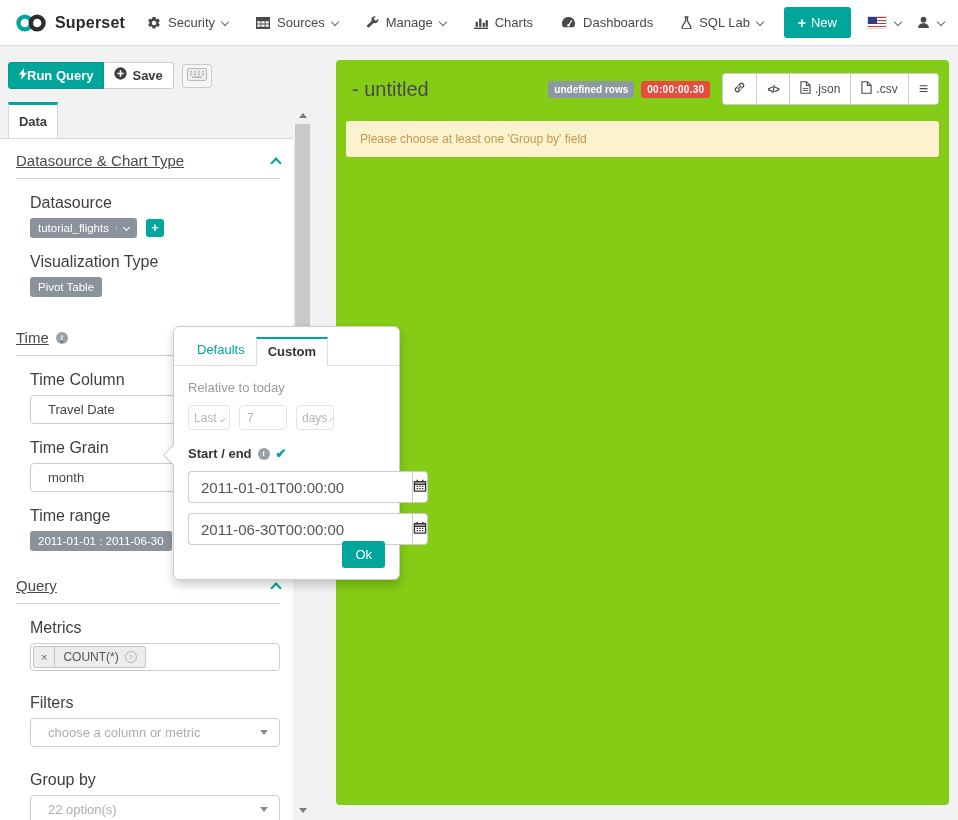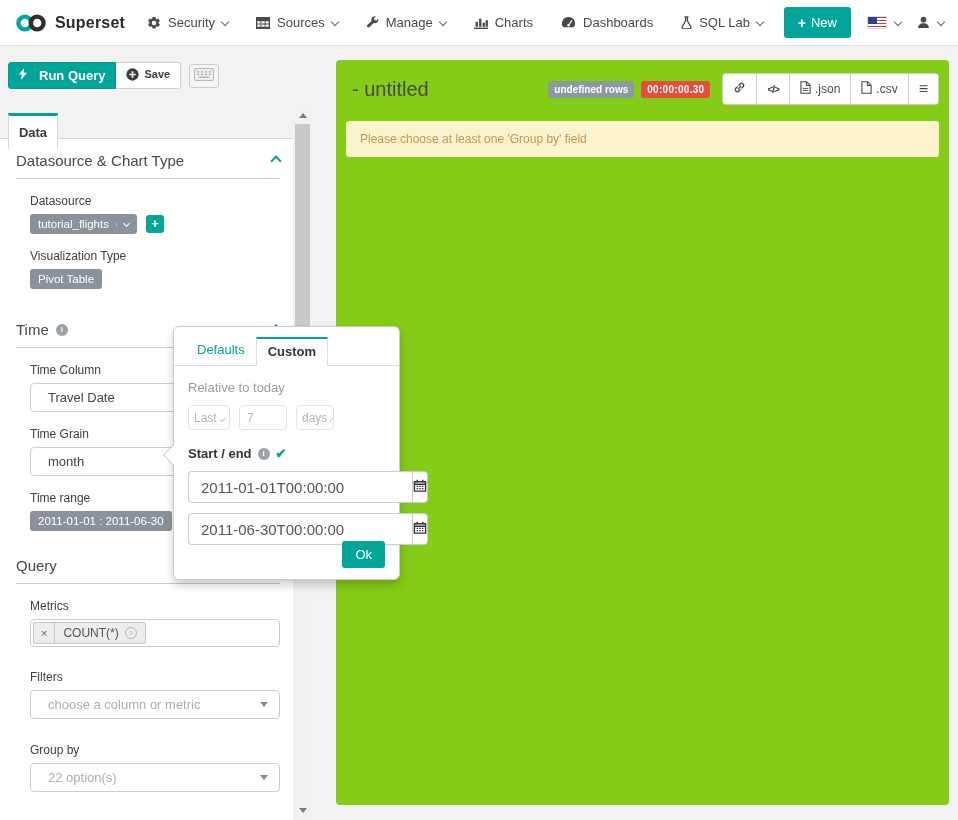--- a/index.html
+++ b/index.html
@@ -22,40 +22,40 @@
              font-size:13px; display:flex; align-items:center; gap:5px; cursor:pointer; }
   .btn-new .plus { font-weight:bold; font-size:14px; line-height:10px; }
   .flag-wrap, .user-wrap { display:flex; align-items:center; gap:8px; cursor:pointer; }
   .flag { position:relative; width:20px; height:13px;
           background:repeating-linear-gradient(180deg,#c43c35 0 1.4px,#fff 1.4px 2.9px); border:0.5px solid #ddd; }
   .flag .canton { position:absolute; top:0; left:0; width:9px; height:7px; background:#2c3e8f; }
 
   
   .toolbar { position:absolute; top:62px; left:8px; display:flex; align-items:center; z-index:3; }
   .btn-run { background:#00a699; border:1px solid #009a8e; color:#fff; font-weight:bold; font-size:13px;
-             padding:5px 10px; border-radius:3px 0 0 3px; display:flex; align-items:center; gap:12px; cursor:pointer; height:27px; }
+             padding:5px 10px; border-radius:3px 0 0 3px; display:flex; align-items:center; gap:0; cursor:pointer; height:27px; }
   .btn-save { background:#fff; border:1px solid #cfcfcf; border-left:none; color:#3c3c3c; font-weight:bold;
-              font-size:11px; padding:5px 10px; border-radius:0 3px 3px 0; display:flex; align-items:flex-start; gap:5px; cursor:pointer; height:27px; }
+              font-size:13px; padding:5px 10px; border-radius:0 3px 3px 0; display:flex; align-items:flex-end; gap:5px; cursor:pointer; height:27px; }
   .btn-kbd { margin-left:8px; background:#f5f5f5; border:1px solid #ccc; border-radius:3px; padding:3px 4px;
              display:flex; align-items:center; cursor:pointer; }
 
   
-  .data-tab { position:absolute; top:113px; left:8px; width:50px; height:36px; background:#fff;
+  .data-tab { position:absolute; top:102px; left:8px; width:50px; height:36px; background:#fff;
               border:1px solid #d8d8d8; border-bottom:none; border-top:3px solid #00a699; z-index:3;
               display:flex; align-items:center; justify-content:center; font-size:13px; font-weight:bold; color:#3b3b3b; cursor:pointer; }
   .tab-line { position:absolute; top:138px; left:0; width:293px; height:1px; background:#d8d8d8; z-index:1; }
   .left-panel { position:absolute; top:139px; left:0; width:293px; height:681px; background:#fff;
                 padding:0 13px 0 16px; z-index:2; }
-  .sec-head { display:flex; justify-content:space-between; align-items:flex-start; font-size:15px; color:#494949; cursor:pointer; }
+  .sec-head { display:flex; justify-content:space-between; align-items:center; font-size:15px; color:#494949; cursor:pointer;text-decoration:underline; }
   .sec-head .left { display:flex; align-items:center; gap:7px; }
   .tchev { display:inline-block; width:8px; height:8px; border-right:2px solid #00a699; border-bottom:2px solid #00a699; }
   .tchev.up { transform:rotate(-135deg); margin-top:5px; }
   hr.sep { border:none; border-top:1px solid #ccc; margin:9px 0 15px; }
   .ctl { padding-left:14px; margin-bottom:15px; }
-  .lbl { font-size:12px; color:#3e3e3e; margin-bottom:6px; }
+  .lbl { font-size:16px; color:#3e3e3e; margin-bottom:6px; }
   .pill { display:inline-flex; align-items:center; gap:7px; background:#8a939b; color:#fff;
           font-size:11.5px; padding:4px 8px; border-radius:3px; cursor:pointer; white-space:nowrap; }
   .pill .pcaret { display:inline-flex; align-items:center; padding-left:7px; border-left:1px solid rgba(255,255,255,.45); }
   .wchev { display:inline-block; width:5px; height:5px; border-right:1.5px solid #fff; border-bottom:1.5px solid #fff;
            transform:rotate(45deg); margin-top:-2px; }
   .plus-btn { width:18px; height:18px; margin-left:9px; background:#00a699; border:none; border-radius:3px;
               color:#fff; font-size:13px; font-weight:bold; line-height:16px; cursor:pointer; }
   .select { position:relative; width:250px; height:29px; border:1px solid #ccc; border-radius:4px; background:#fff;
             display:flex; align-items:center; padding:0 17px; font-size:13px; color:#444; cursor:pointer; }
   .select.ph { color:#adadad; }

